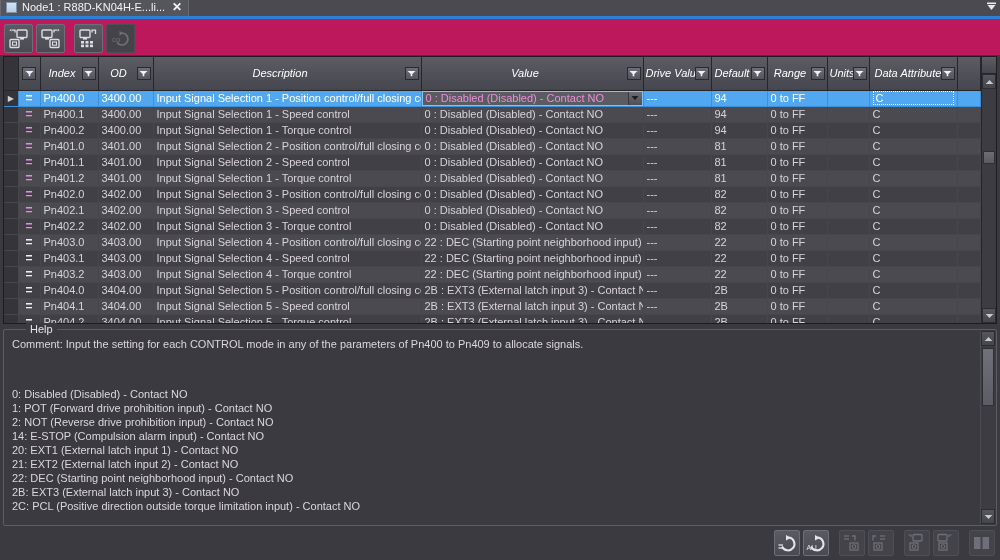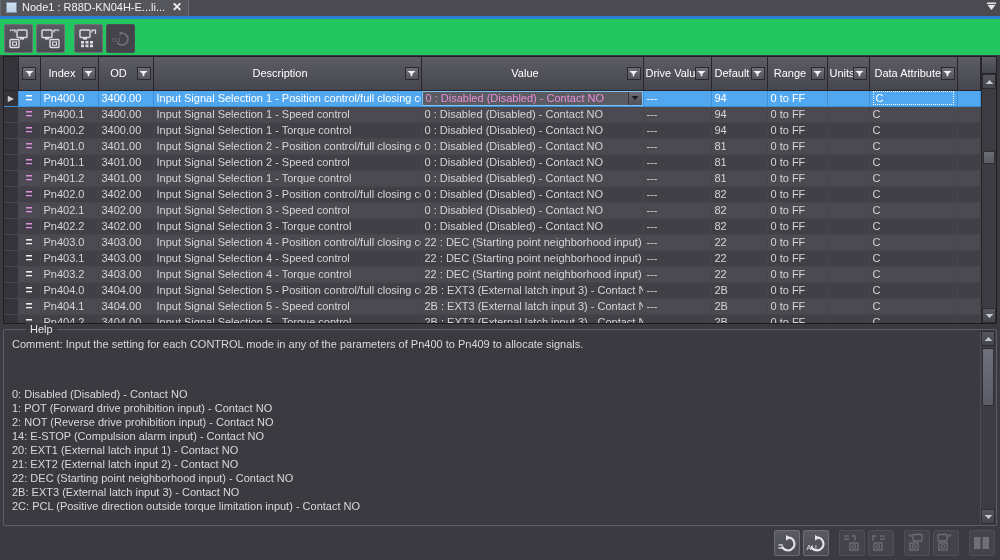--- a/index.html
+++ b/index.html
@@ -54,21 +54,21 @@
   .tabbar-spacer { flex: 1 1 auto; height: 19px; }
   .tabbar-menu {
     width: 18px; height: 19px;
     display: flex; align-items: center; justify-content: center;
   }
   .tabbar-menu svg { display: block; }
 
   
   .toolbar {
     height: 36px;
-    background: #22c55e;
+    background: #be185d;
     display: flex; align-items: center;
     padding: 3px 4px 0 4px;
     gap: 3px;
     flex: 0 0 auto;
   }
   .tbtn {
     width: 29px; height: 29px;
     background: linear-gradient(#5a5a62,#4a4a52);
     border: 1px solid #6e6e78;
     border-radius: 2px;
@@ -127,20 +127,21 @@
     background: linear-gradient(#5c5c65,#46464e);
     border-right: 1px solid #26262a;
     border-bottom: 1px solid #26262a;
     color: #ffffff;
     font-size: 11px; font-weight: normal;
     height: 33px;
     padding: 0 2px;
     position: relative;
     white-space: nowrap;
     overflow: hidden;
+    font-style: italic;
   }
   th .th-inner { display: flex; align-items: center; height: 15px; }
   th .th-label { flex: 1 1 auto; text-align: center; overflow: hidden; text-overflow: clip; }
   th.left .th-label { text-align: left; padding-left: 3px; }
   .filter-btn {
     width: 14px; height: 13px;
     background: linear-gradient(#6e6e78,#54545d);
     border: 1px solid #2a2a2e;
     display: flex; align-items: center; justify-content: center;
     flex: 0 0 auto;

